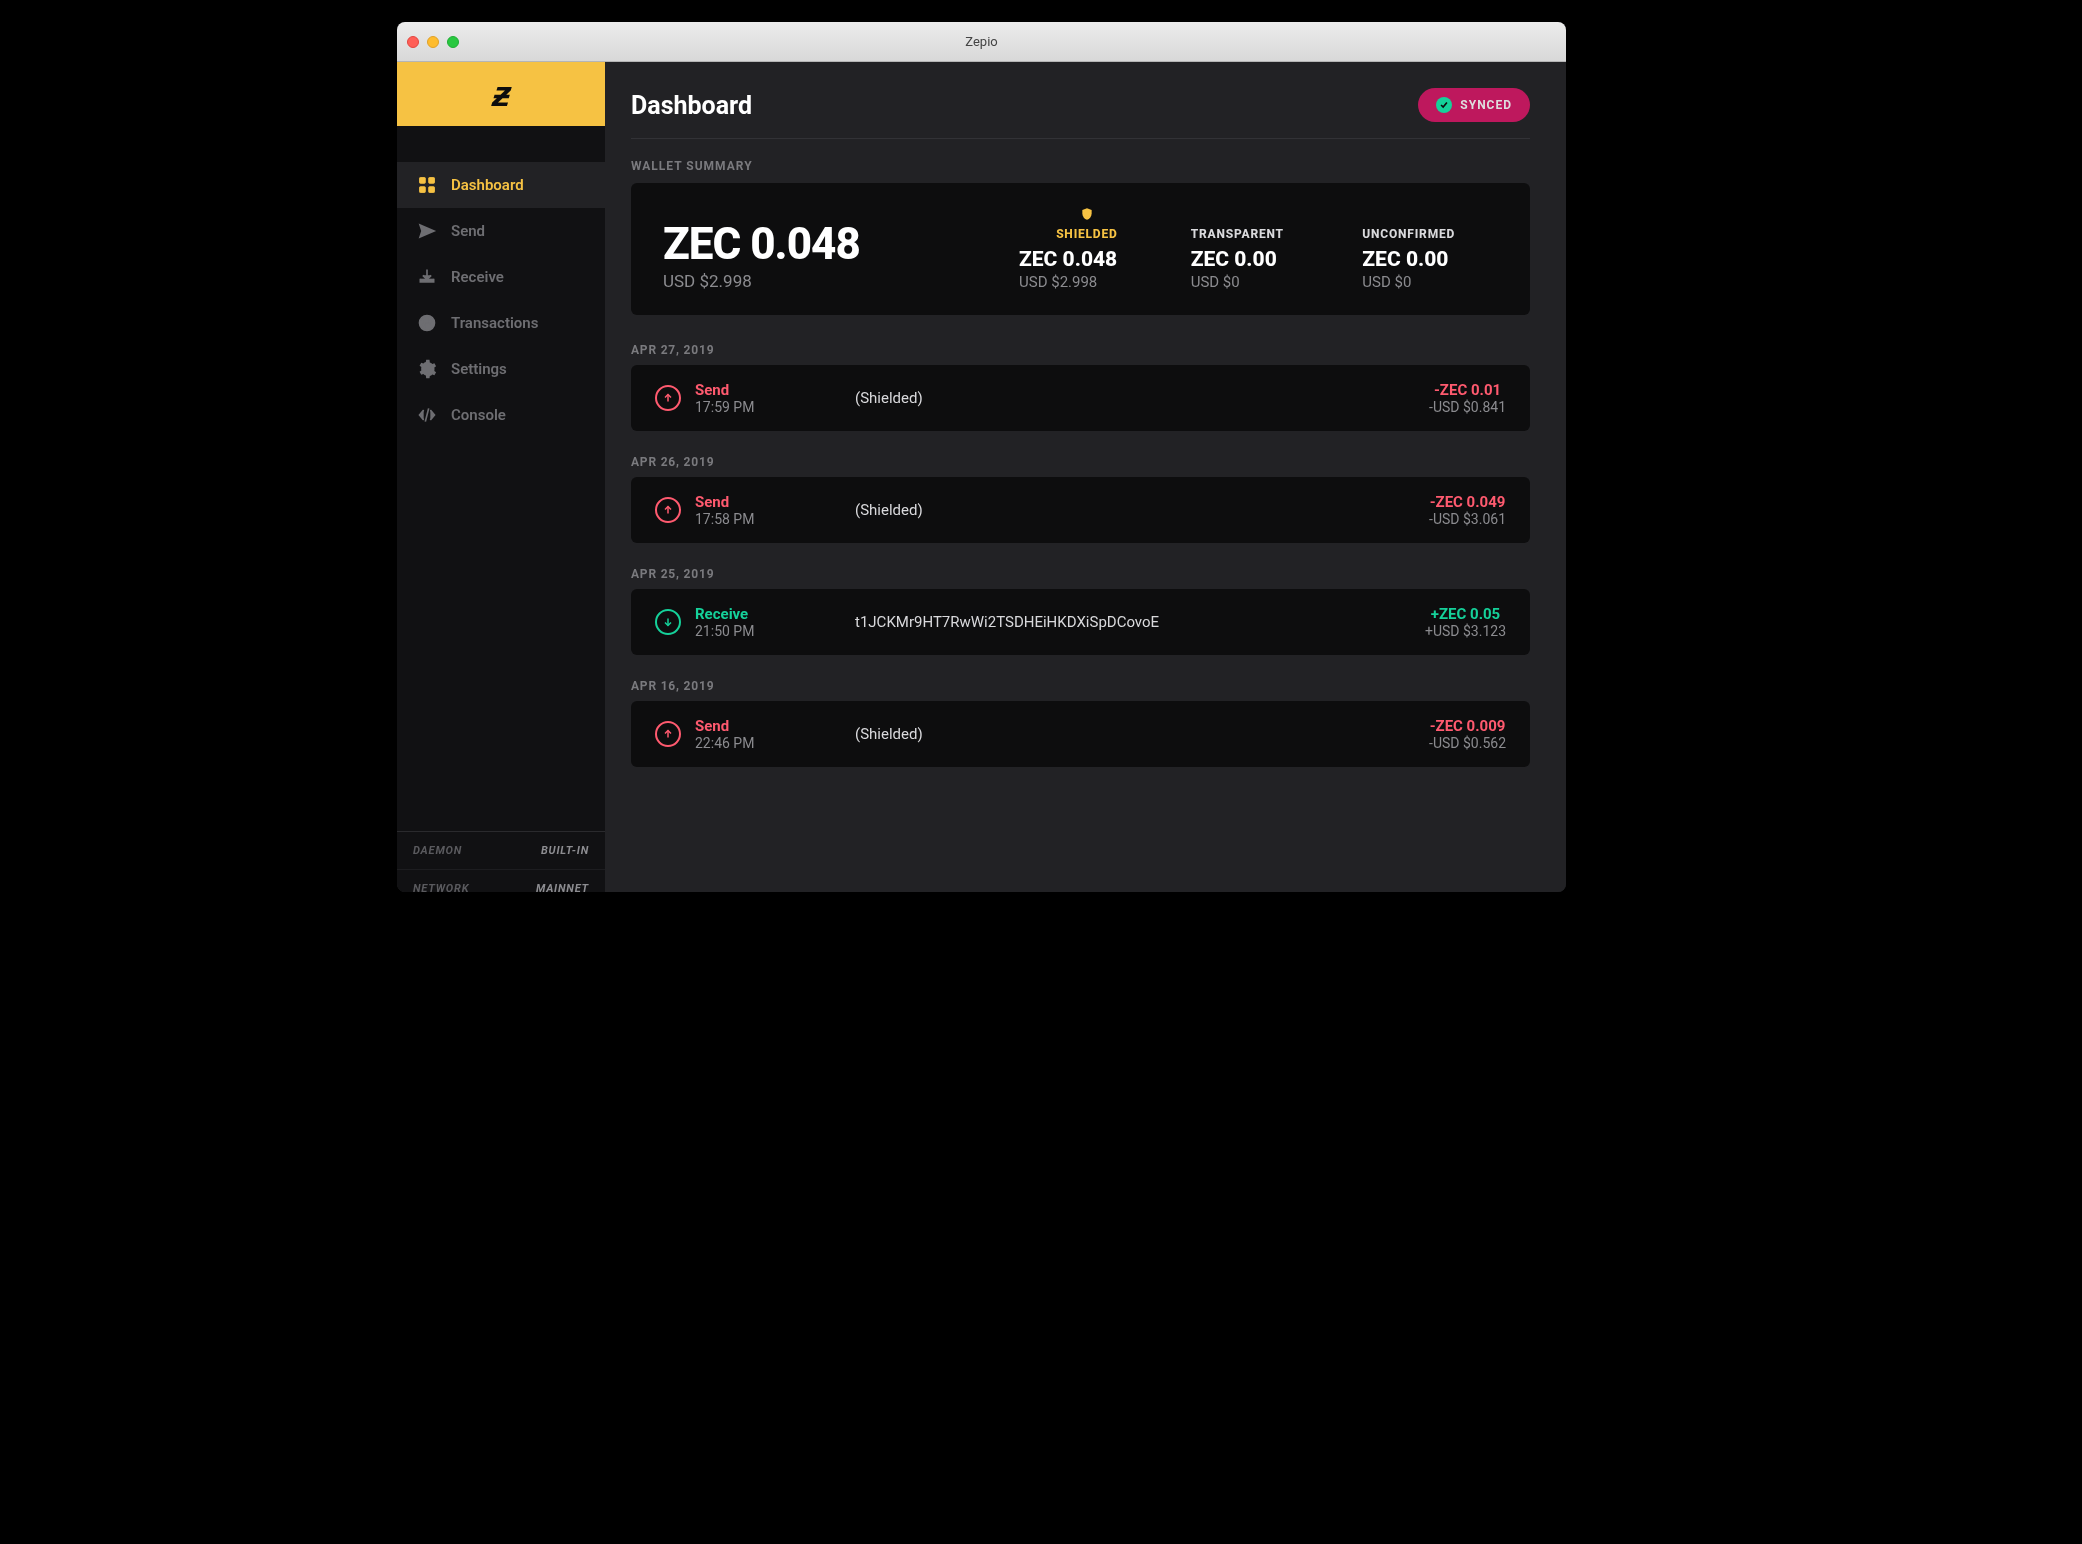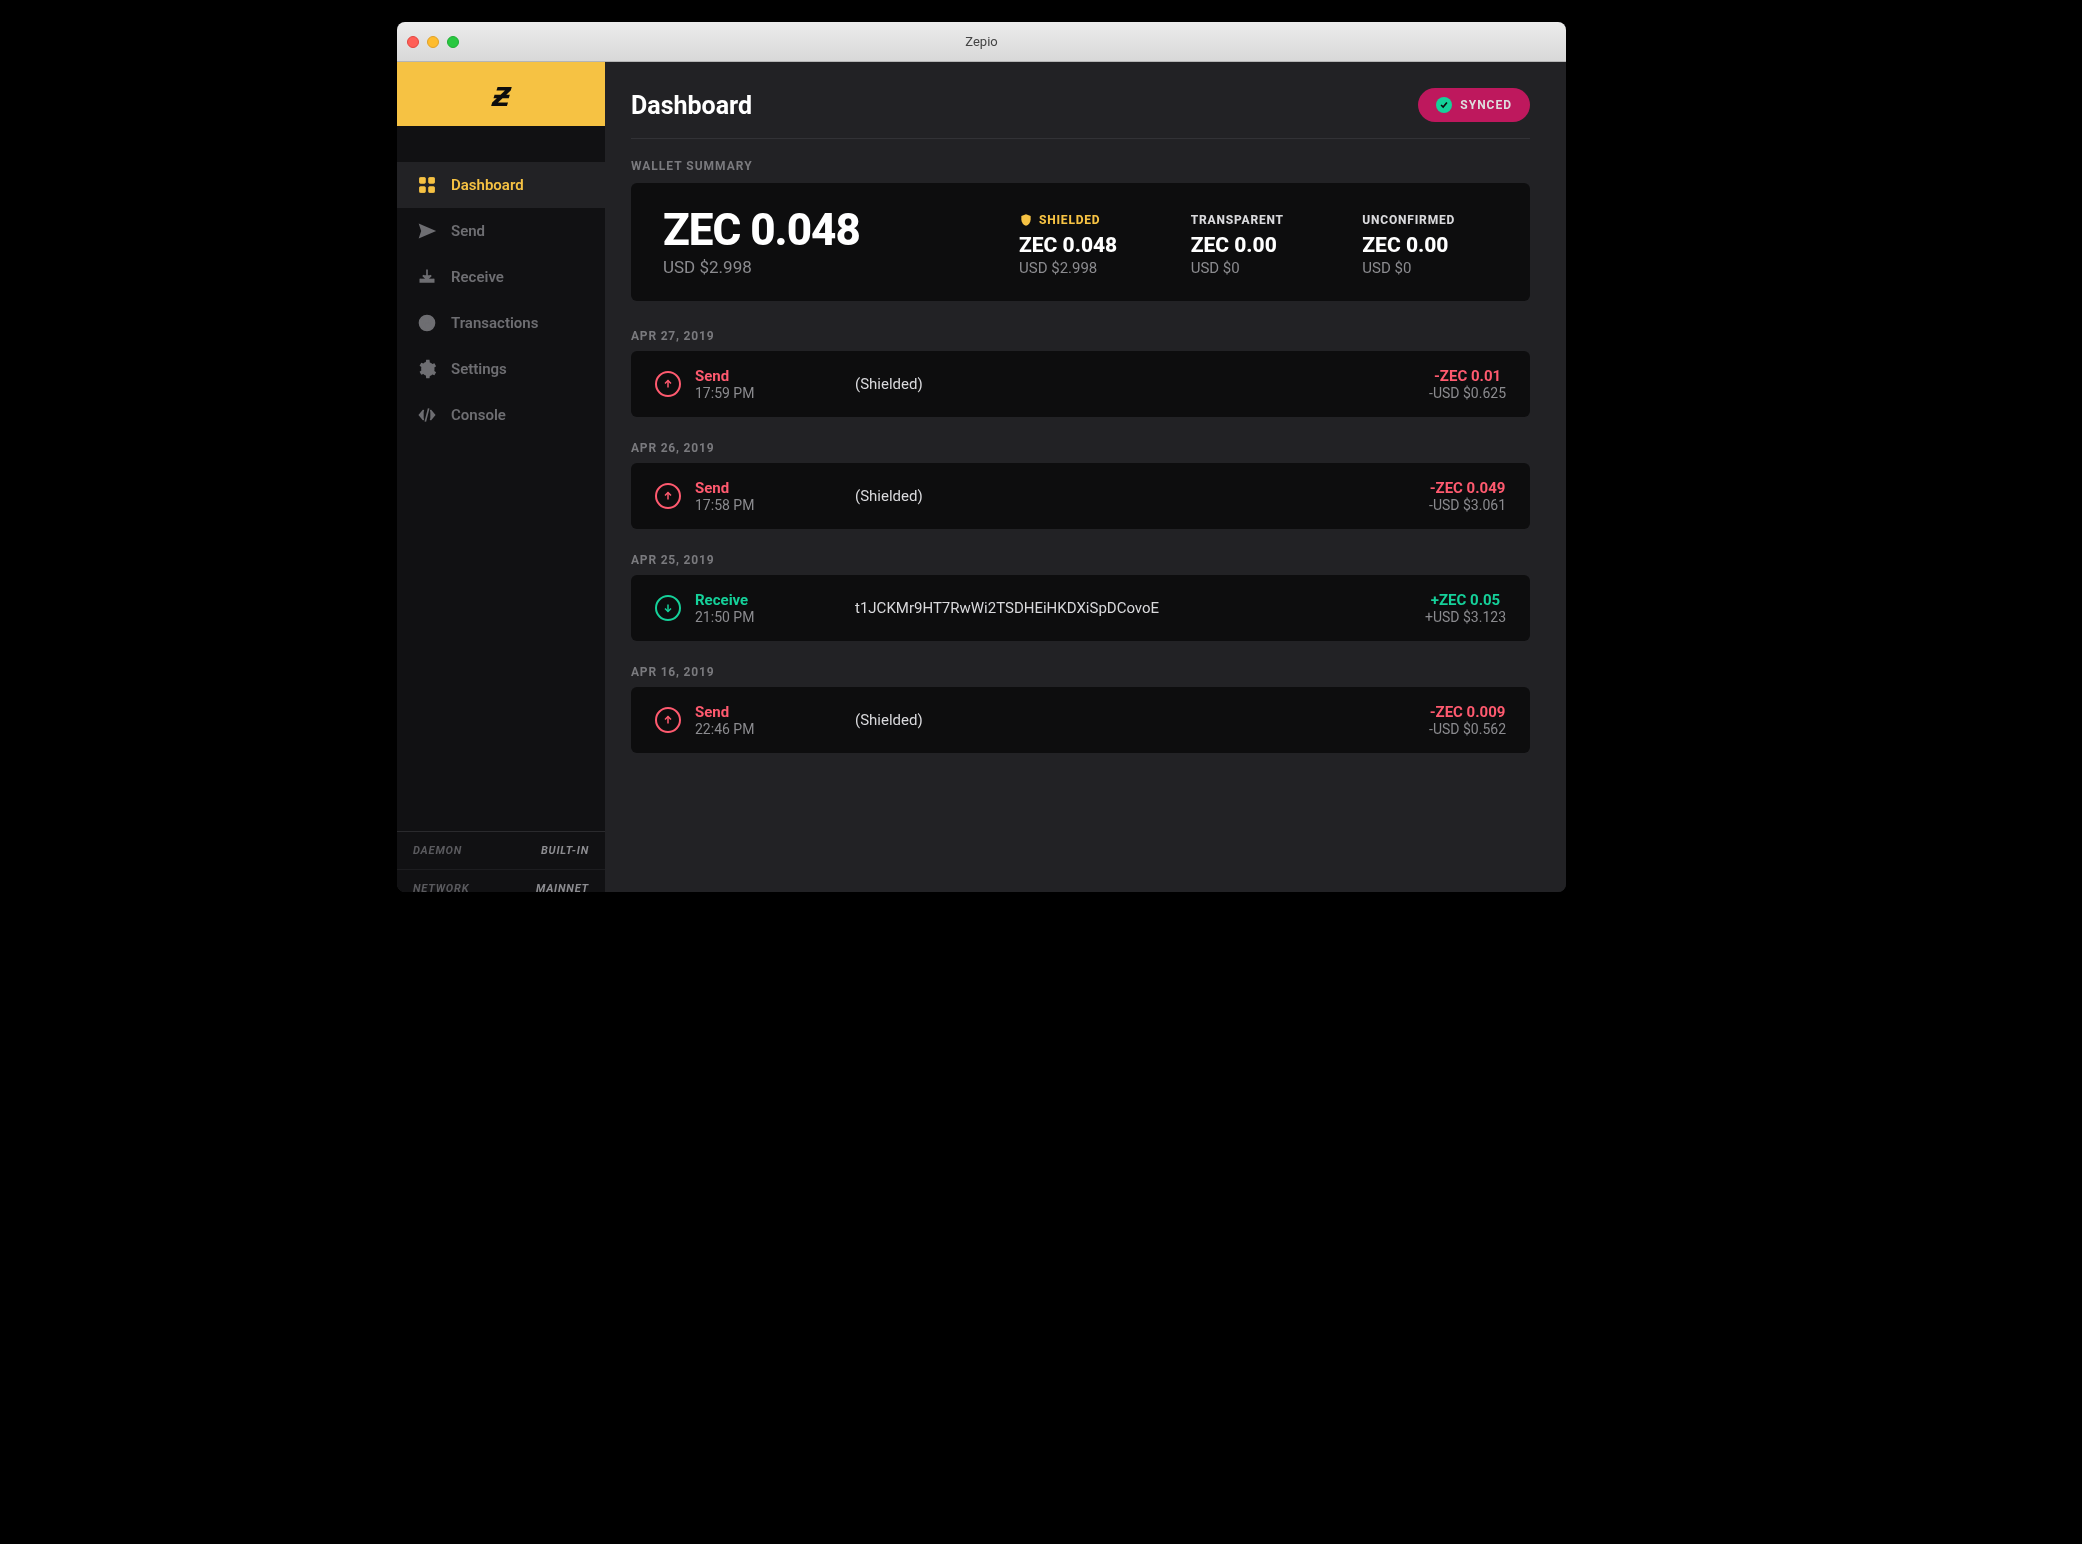--- a/index.html
+++ b/index.html
@@ -116,21 +116,21 @@
     margin-bottom: 28px;
   }
   .sum-total { flex:0 0 320px; }
   .sum-total .big { font-size:44px; font-weight:800; color:#fff; letter-spacing:-1px; line-height:1.05;}
   .sum-total .usd { font-size:17px; color:#8b8b8f; margin-top:4px;}
   .sum-col { flex:1; }
   .sum-col .label {
     font-size:12px; font-weight:800; letter-spacing:0.8px; color:#d9d9dc;
     display:flex; align-items:center; gap:6px; margin-bottom:6px;
   }
-  .sum-col .label.shielded { color:#f6c243;}
+  .sum-col .label.shielded { color:#f6c243;flex-direction:column;}
   .sum-col .zecv { font-size:21px; font-weight:800; color:#fff; margin-bottom:2px;}
   .sum-col .usdv { font-size:15px; color:#8b8b8f;}
   .shield-icon { width:14px; height:14px; }
   .tx-date { font-size:12px; font-weight:700; letter-spacing:0.8px; color:#7a7a7e; margin-bottom:8px;}
   .tx-card {
     background:#0d0d0e; border-radius:6px;
     padding: 16px 24px;
     display:flex; align-items:center;
     margin-bottom: 24px;
   }
@@ -299,21 +299,21 @@
                   </svg>
                 </div>
                 <div>
                   <div class="tx-type send">Send</div>
                   <div class="tx-time">17:59 PM</div>
                 </div>
               </div>
               <div class="tx-mid">(Shielded)</div>
               <div class="tx-right">
                 <div class="tx-zec send">-ZEC 0.01</div>
-                <div class="tx-usd">-USD $0.625</div>
+                <div class="tx-usd">-USD $0.841</div>
               </div>
             </div>
             <div class="tx-date">APR 26, 2019</div>
             <div class="tx-card">
               <div class="tx-left">
                 <div class="tx-icon send">
                   <svg viewBox="0 0 24 24" stroke="#ff5a6f" stroke-width="3" fill="none">
                     <path d="M12 19V5"></path>
                     <path d="M6 11l6-6 6 6"></path>
                   </svg>

